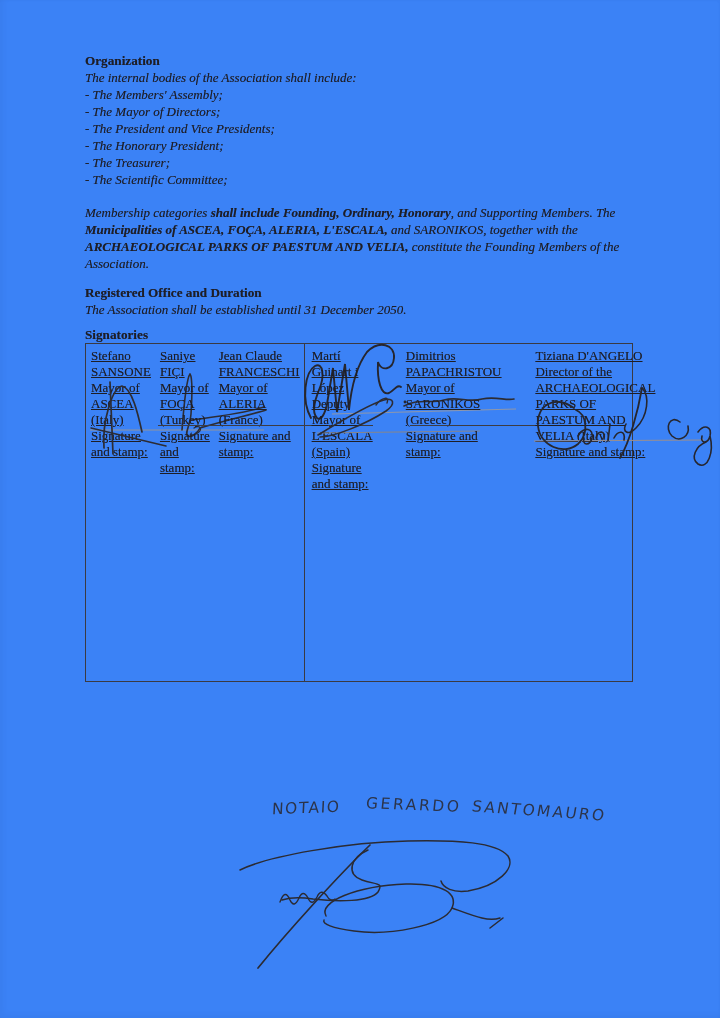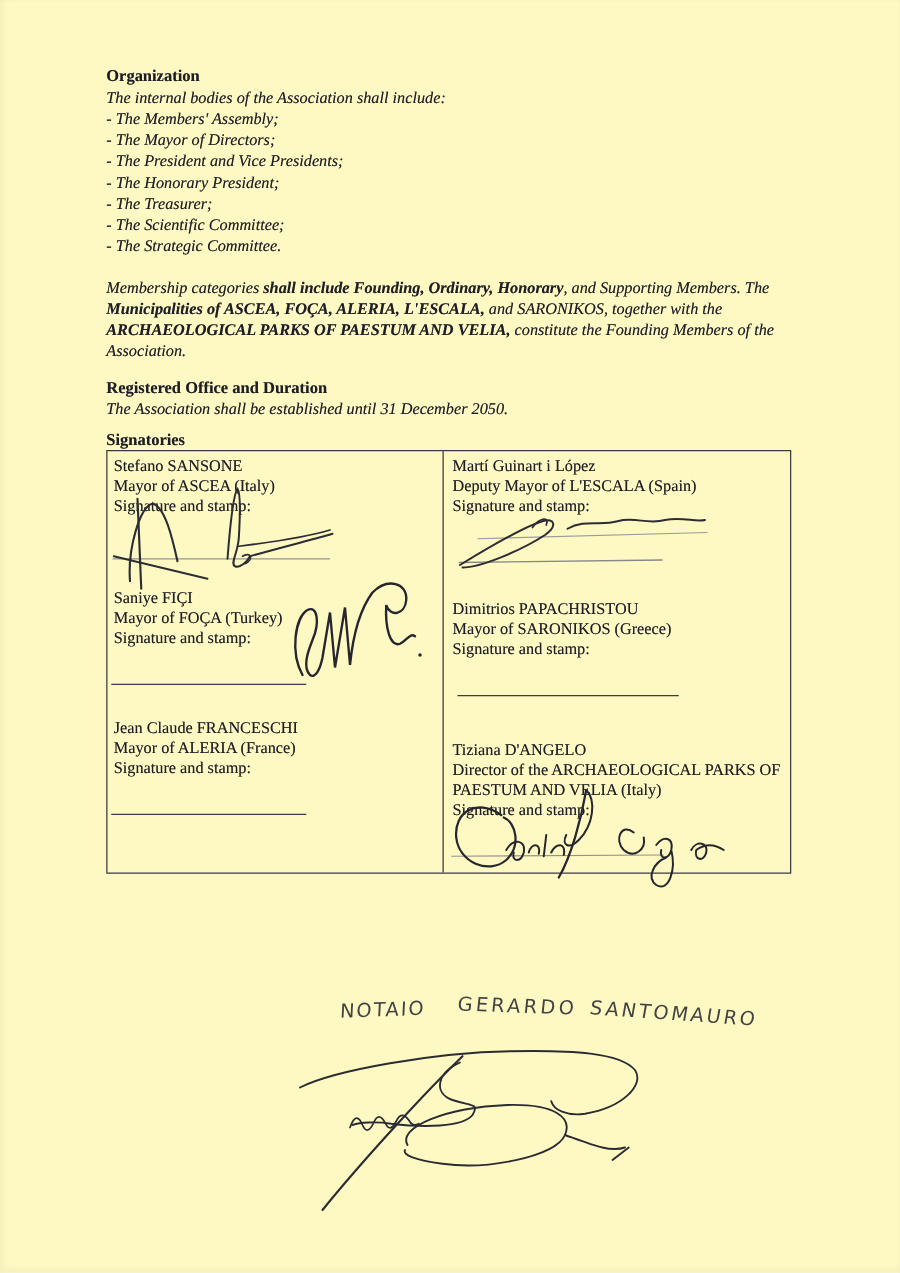--- a/index.html
+++ b/index.html
@@ -2,39 +2,39 @@
 <html><head>
 <meta charset="utf-8">
 <style>
   html,body{margin:0;padding:0;}
   body{
     width:720px;height:1018px;background:#ffffff;
     font-family:"Liberation Serif", serif;color:#1e1e26;
     -webkit-font-smoothing:antialiased;
   }
   .page{
-    position:relative;width:720px;height:1018px;background:#fef9c3;overflow:hidden;
+    position:relative;width:720px;height:1018px;background:#3b82f6;overflow:hidden;
     box-shadow:inset 3px -3px 6px rgba(0,0,0,.035), inset -1px 1px 3px rgba(0,0,0,.02);
   }
   .doc{
     position:absolute;left:85px;top:52px;width:565px;
     font-size:13px;line-height:17px;
     text-shadow:0 0 .4px rgba(30,30,42,.55);
   }
   .h{font-weight:bold;font-size:13.2px;}
   .b{font-weight:bold;}
   .para{margin:0;font-style:italic;}
   .mt-membership{margin-top:16px;}
   .mt-reg{margin-top:12px;}
   .mt-sig{margin-top:8px;}
   .sigtable{
     margin-top:0;display:flex;width:548px;height:339px;box-sizing:border-box;
     border:1.6px solid #3a3a42;
   }
-  .col{display:flex;flex-direction:column;box-sizing:border-box;}
+  .col{display:flex;flex-direction:row;box-sizing:border-box;text-decoration:underline;}
   .col-left{width:269px;border-right:1.6px solid #3a3a42;}
   .col-right{flex:1;gap:23px;}
   .cell{
     position:relative;box-sizing:border-box;font-size:13px;line-height:16px;
     padding:4px 4px 0 5px;overflow:visible;
   }
   .col-right .cell{padding-left:7px;}
   .r1{height:105px;}
   .r2{height:104px;}
   .r3{height:127px;}
@@ -59,21 +59,20 @@
 
     <div class="h">Organization</div>
     <div class="para">The internal bodies of the Association shall include:</div>
     <div>
       <div class="para">- The Members' Assembly;</div>
       <div class="para">- The Mayor of Directors;</div>
       <div class="para">- The President and Vice Presidents;</div>
       <div class="para">- The Honorary President;</div>
       <div class="para">- The Treasurer;</div>
       <div class="para">- The Scientific Committee;</div>
-      <div class="para">- The Strategic Committee.</div>
     </div>
 
     <div class="para mt-membership"><span>Membership categories </span><span class="b">shall include Founding, Ordinary, Honorary</span><span>, and Supporting Members. The</span> <span class="b">Municipalities of ASCEA, FOÇA, ALERIA, L'ESCALA,</span><span> and SARONIKOS, together with the</span> <span class="b">ARCHAEOLOGICAL PARKS OF PAESTUM AND VELIA,</span><span> constitute the Founding Members of the</span> <span>Association.</span></div>
 
     <div class="h mt-reg">Registered Office and Duration</div>
     <div class="para">The Association shall be established until 31 December 2050.</div>
 
     <div class="h mt-sig">Signatories</div>
 
     <div class="sigtable">

